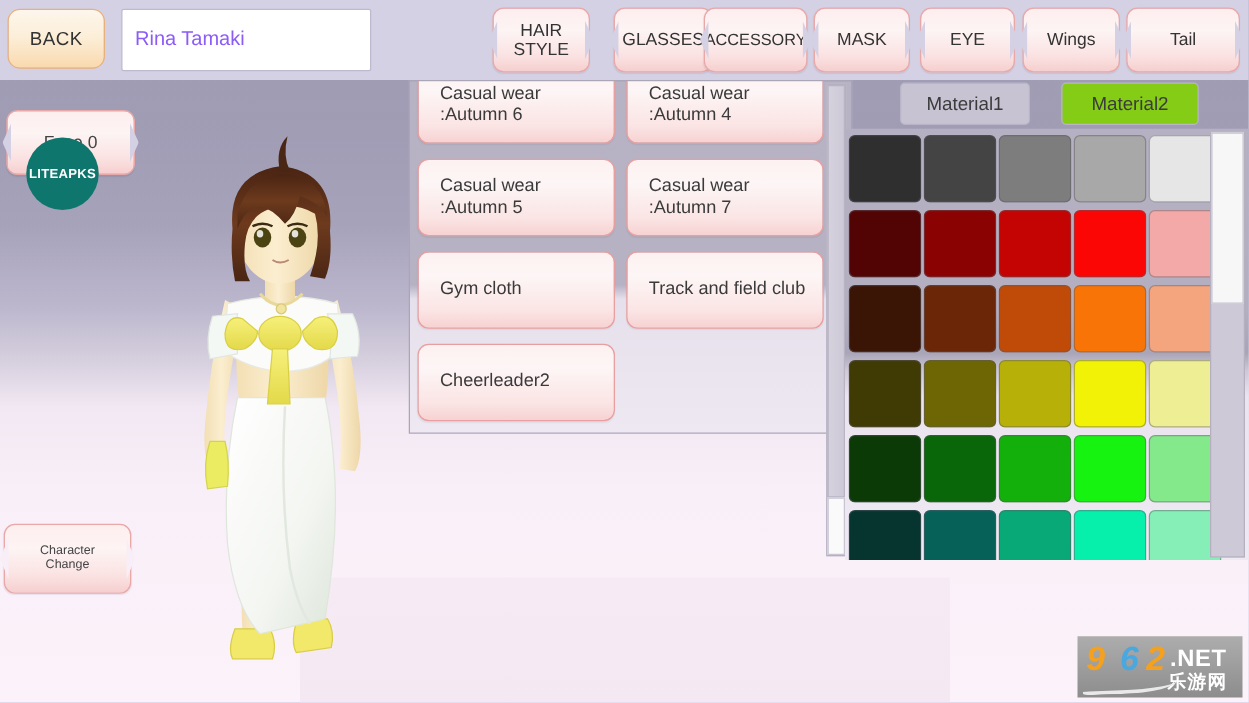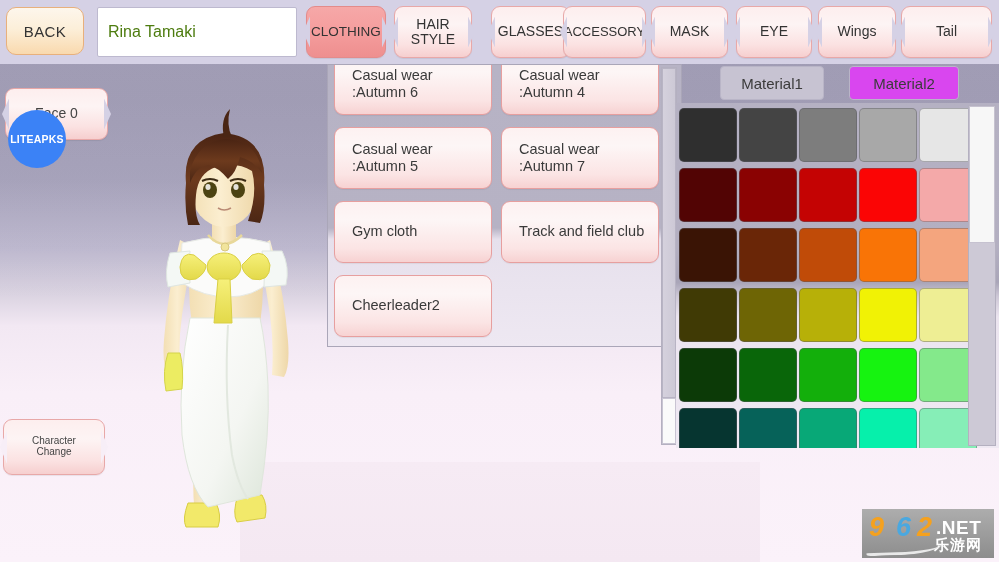--- a/index.html
+++ b/index.html
@@ -61,42 +61,42 @@
     position: absolute; left: 6px; top: 7px; width: 78px; height: 48px;
     font-size: 15px; letter-spacing: .4px;
     border: 1px solid #e8b07c; border-radius: 10px;
     background: linear-gradient(to bottom, #fdf6ec 0%, #fcefd9 45%, #f9d9ae 100%);
     display:flex; align-items:center; justify-content:center; color:#333;
   }
   #name-field {
     position: absolute; left: 97px; top: 7px; width: 200px; height: 50px;
     background: #fff; border: 1px solid #bdb9cf; border-radius: 2px;
     display: flex; align-items: center; padding-left: 10px;
-    font-size: 16px; color: #4d7c0f;
+    font-size: 16px; color: #8b5cf6;
   }
   .tab { position: absolute; top: 6px; height: 52px; font-size: 14px; padding: 0 3px; }
   #tab0 { left: 306px; width: 80px; }
   #tab1 { left: 394px; width: 78px; }
   #tab2 { left: 491px; width: 79px; }
   #tab3 { left: 563px; width: 83px; font-size: 13px; }
   #tab4 { left: 651px; width: 77px; }
   #tab5 { left: 736px; width: 76px; }
   #tab6 { left: 818px; width: 78px; }
   #tab7 { left: 901px; width: 91px; }
   #tab0 { font-size: 13.5px; }
   #tab5, #tab6, #tab7 { font-weight: normal; }
 
   
   #face-btn {
     position: absolute; left: 5px; top: 88px; width: 103px; height: 52px;
     font-size: 14px; color: #444;
   }
   #liteapks {
-    position: absolute; left: 8px; top: 110px; width: 58px; height: 58px;
-    border-radius: 50%; background: #3b82f6;
+    position: absolute; left: 21px; top: 110px; width: 58px; height: 58px;
+    border-radius: 50%; background: #0f766e;
     display: flex; align-items: center; justify-content: center;
     color: #fff; font-size: 10.5px; font-weight: bold; letter-spacing: .2px;
   }
   #charchange-btn {
     position: absolute; left: 3px; top: 419px; width: 102px; height: 56px;
     font-size: 10px; color: #444; flex-direction: column;
   }
 
   
   #clothing-panel {
@@ -134,21 +134,21 @@
   }
 
   
   .mat {
     position: absolute; top: 66px; height: 34px;
     display: flex; align-items: center; justify-content: center;
     font-size: 15px; color: #3b3b3b;
     border: 1px solid #b9b5c7; border-radius: 4px;
   }
   #mat1 { left: 720px; width: 104px; background: #c7c3d2; }
-  #mat2 { left: 849px; width: 110px; background: #d946ef; }
+  #mat2 { left: 849px; width: 110px; background: #84cc16; }
 
   
   #color-panel {
     position: absolute; left: 676px; top: 103px; width: 323px; height: 345px;
     background: linear-gradient(to bottom,
       #b5b1c3 0%, #b3afc1 42%, #a9a5b8 52%, #cdc7d6 56%, #ebe4ef 62%, #efe9f3 100%);
     overflow: hidden;
   }
   #swatch-grid {
     position: absolute; left: 3px; top: 5px;
@@ -266,21 +266,20 @@
     <path d="M110 106 Q118 102 126 106" stroke="#3b2a14" stroke-width="2" fill="none"></path>
     <path d="M98 133 Q104 137 111 133" stroke="#b98a74" stroke-width="1.6" fill="none"></path>
   </svg>
 </div>
 
 <div id="topbar">
   <div id="back-btn">BACK</div>
 
   <div id="name-field">Rina Tamaki</div>
 
-  <div class="ribbon tab active" id="tab0">CLOTHING</div>
   <div class="ribbon tab" id="tab1">HAIR STYLE</div>
   <div class="ribbon tab" id="tab2">GLASSES</div>
   <div class="ribbon tab" id="tab3">ACCESSORY</div>
   <div class="ribbon tab" id="tab5">EYE</div>
   <div class="ribbon tab" id="tab4">MASK</div>
   <div class="ribbon tab" id="tab6">Wings</div>
   <div class="ribbon tab" id="tab7">Tail</div>
 </div>
 
 <div class="ribbon" id="face-btn">Face 0</div>

